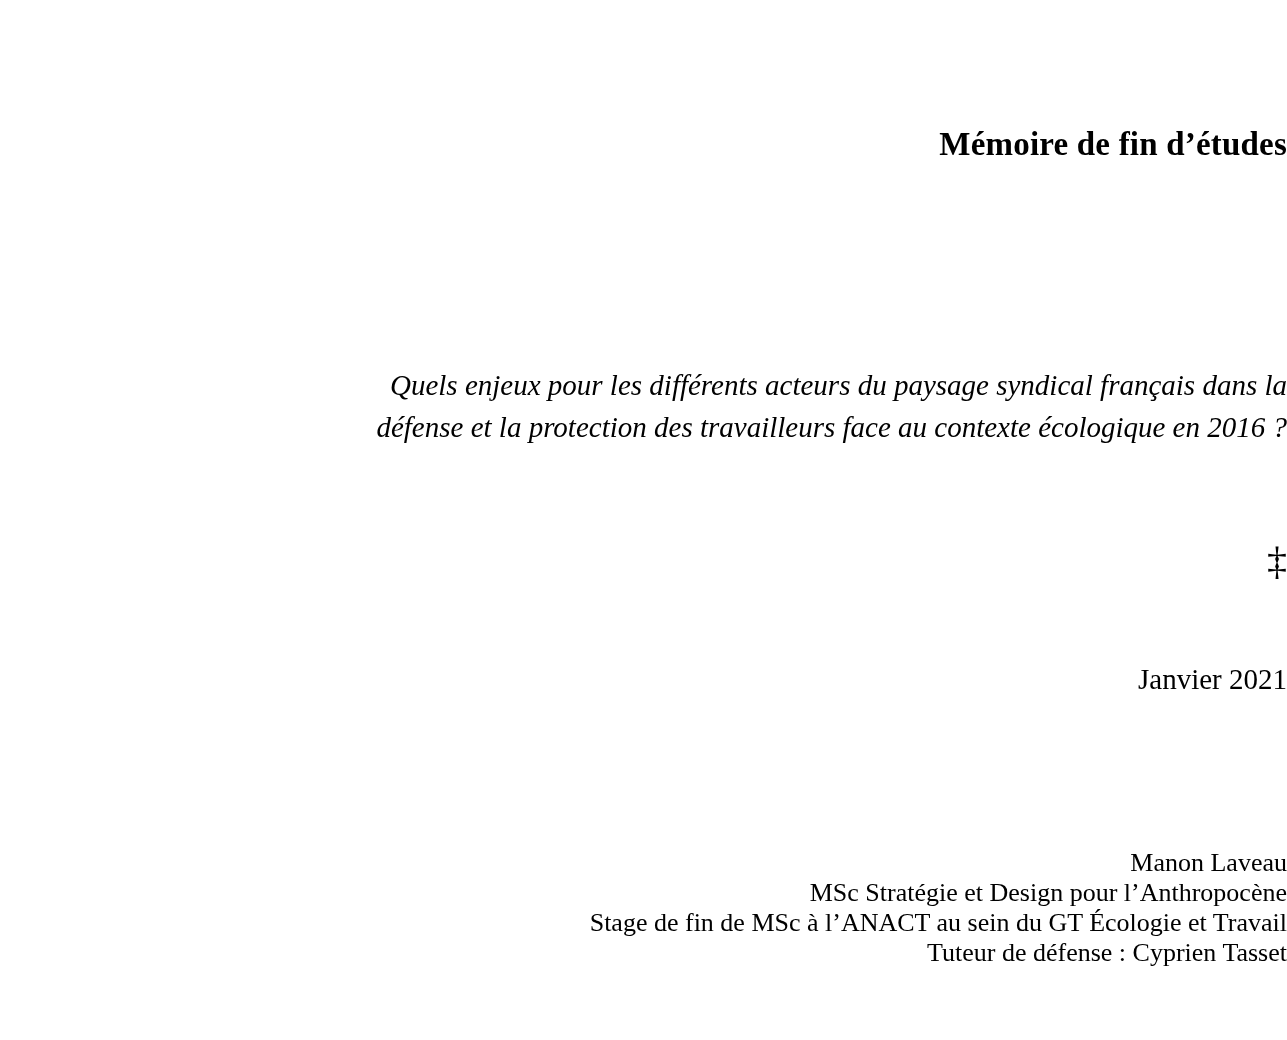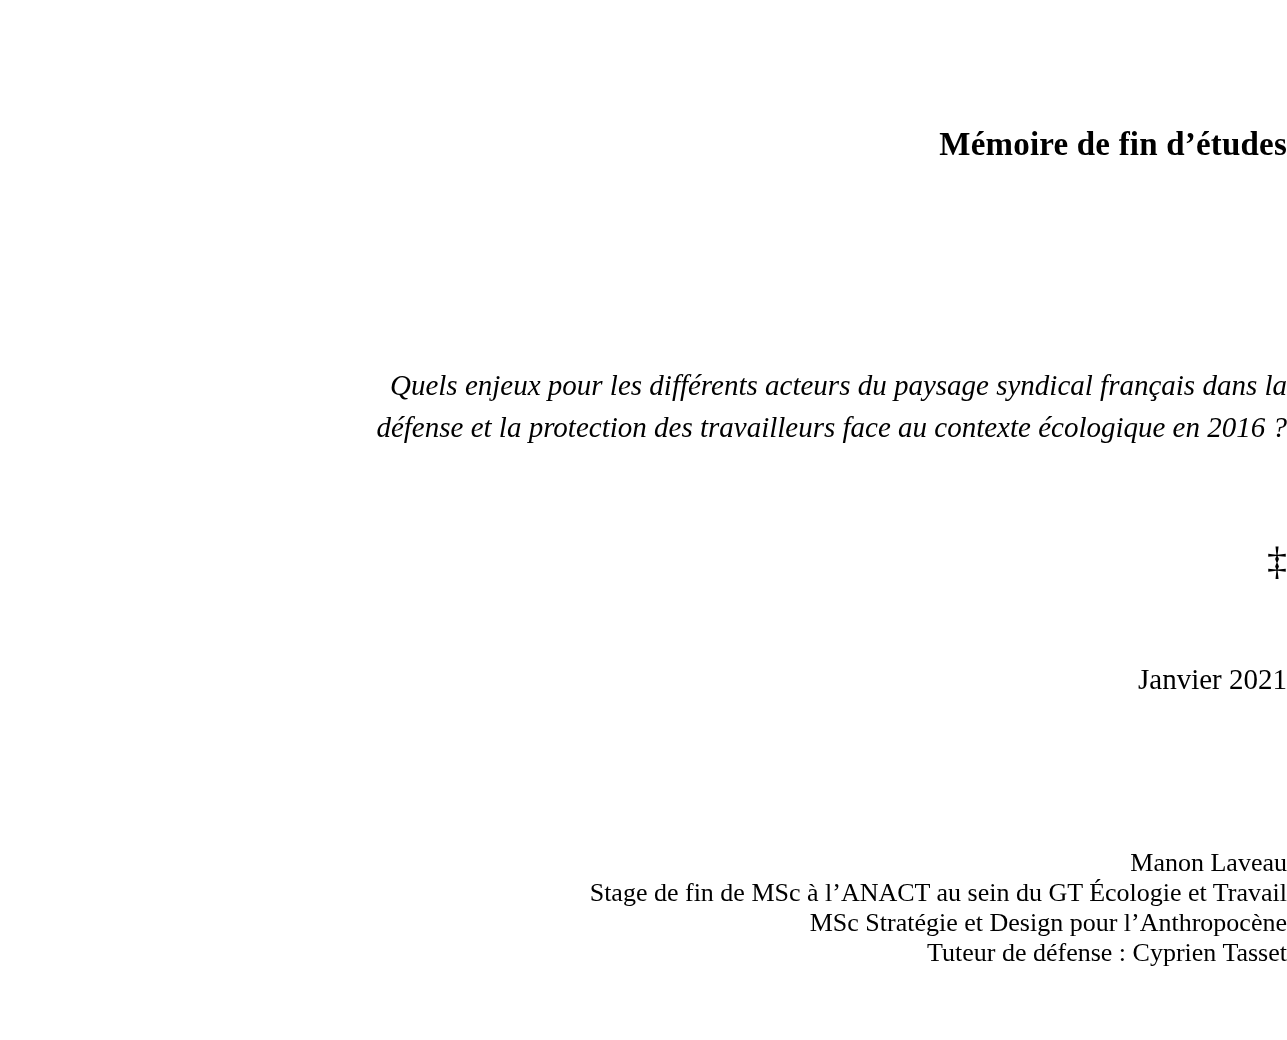--- a/index.html
+++ b/index.html
@@ -67,18 +67,18 @@
     <div>Quels enjeux pour les différents acteurs du paysage syndical français dans la</div>
     <div>défense et la protection des travailleurs face au contexte écologique en 2016 ?</div>
   </div>
 
   <div class="centered separator">‡</div>
 
   <div class="centered date">Janvier 2021</div>
 
   <div class="centered credits">
     <div>Manon Laveau</div>
+    <div>MSc Stratégie et Design pour l’Anthropocène</div>
     <div>Stage de fin de MSc à l’ANACT au sein du GT Écologie et Travail</div>
-    <div>MSc Stratégie et Design pour l’Anthropocène</div>
     <div>Tuteur de défense : Cyprien Tasset</div>
   </div>
 
 </div>
 
 </body></html>

